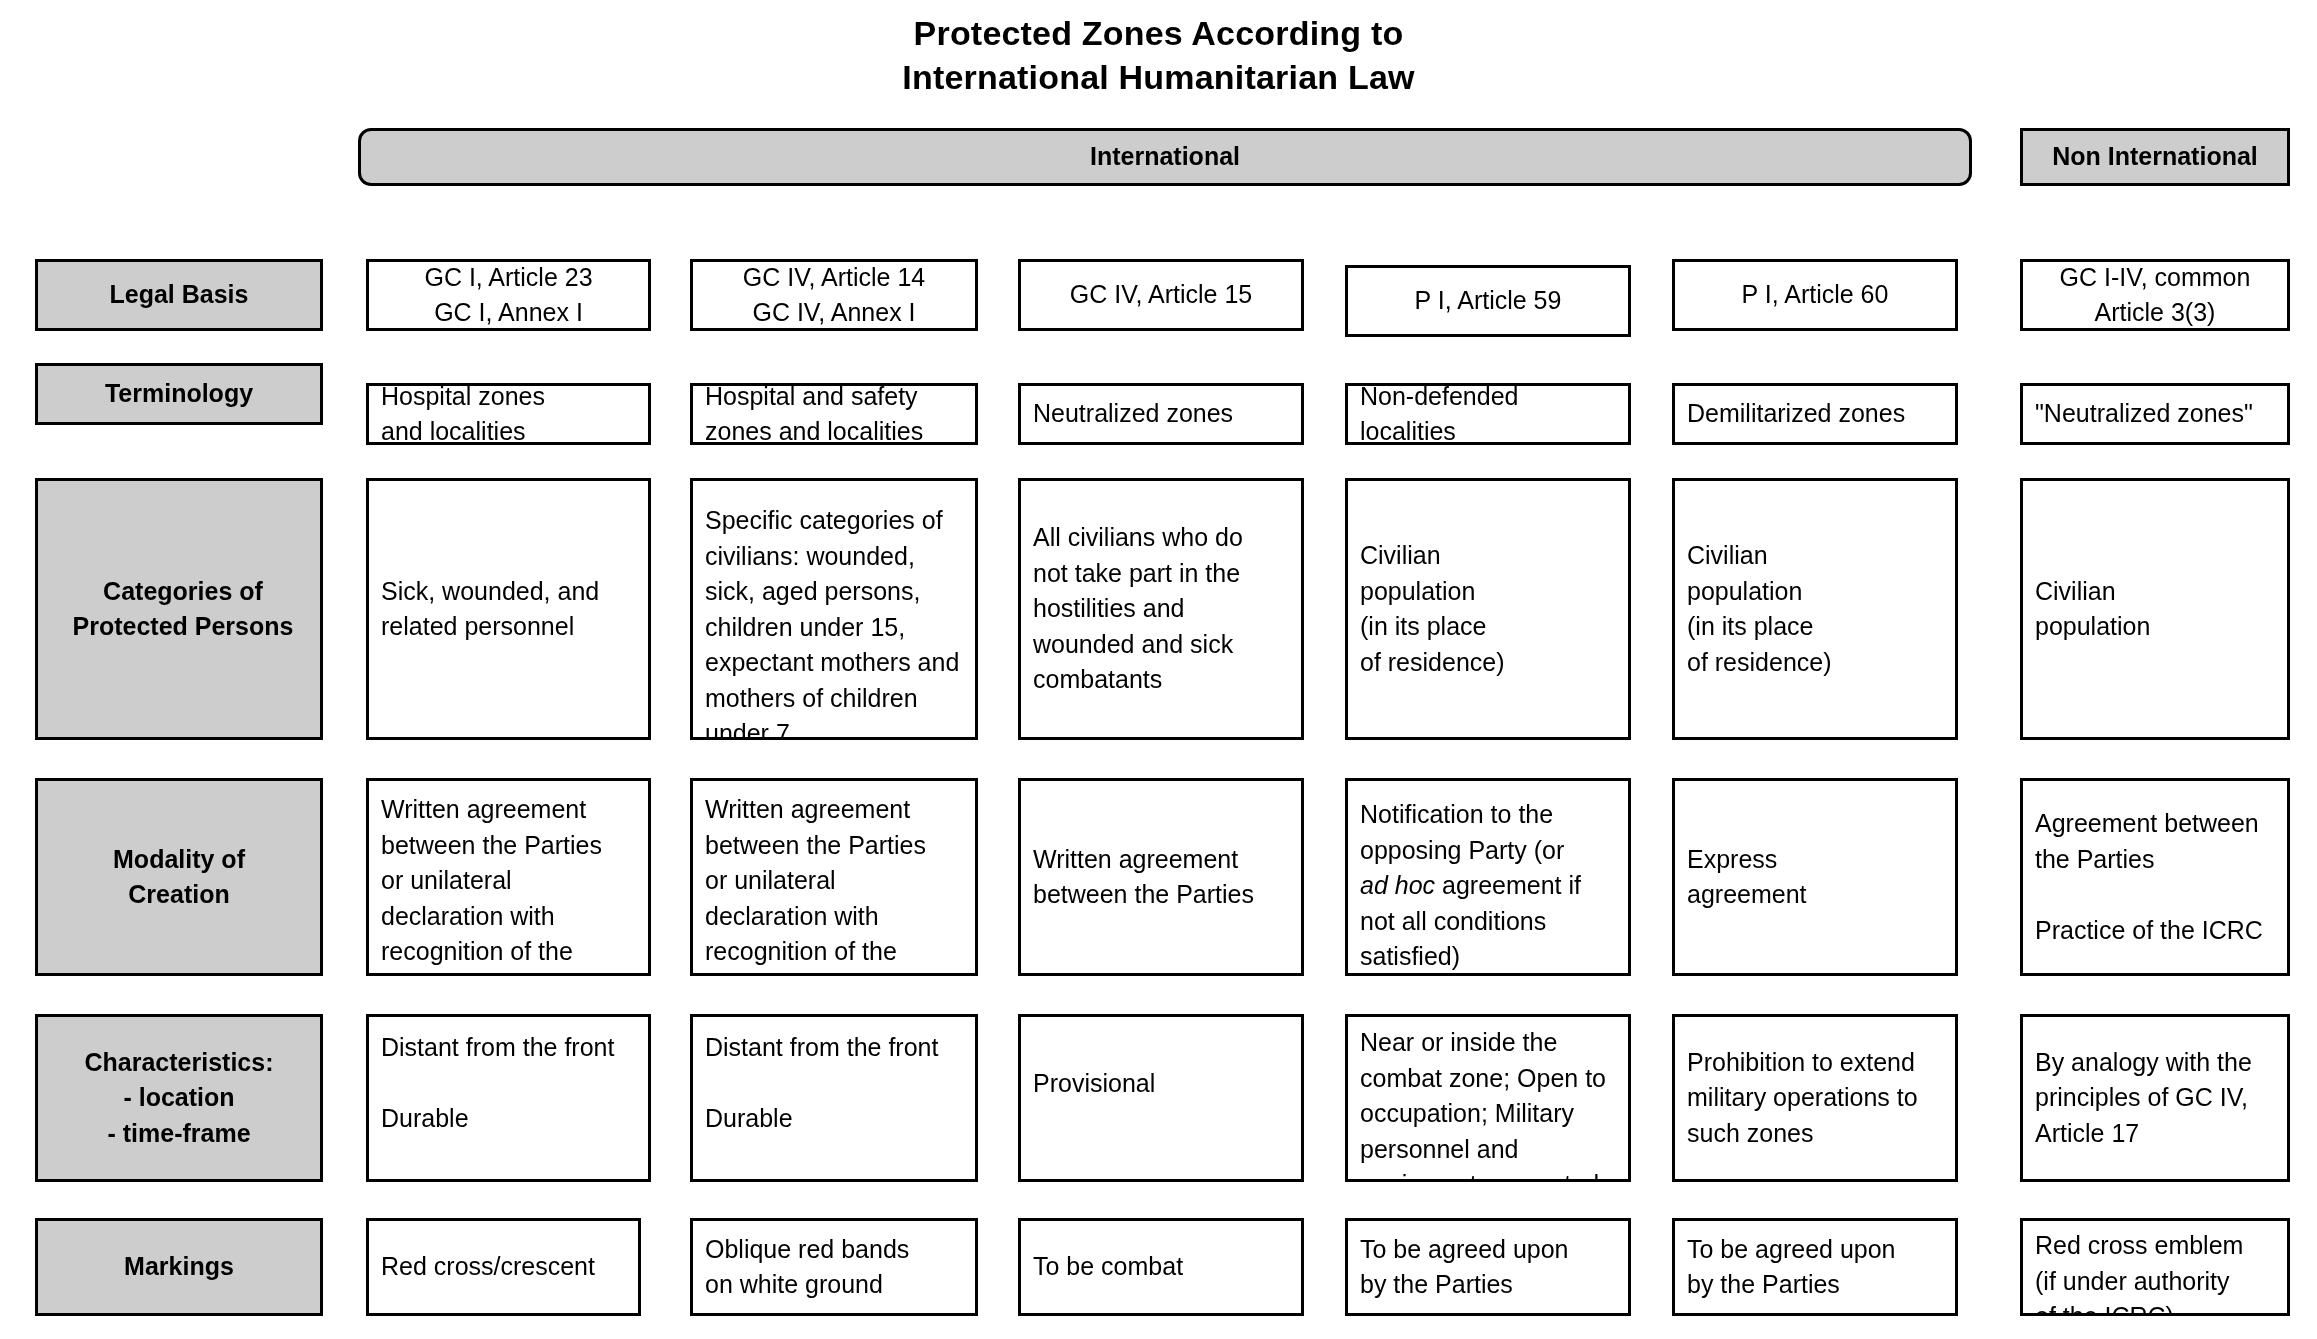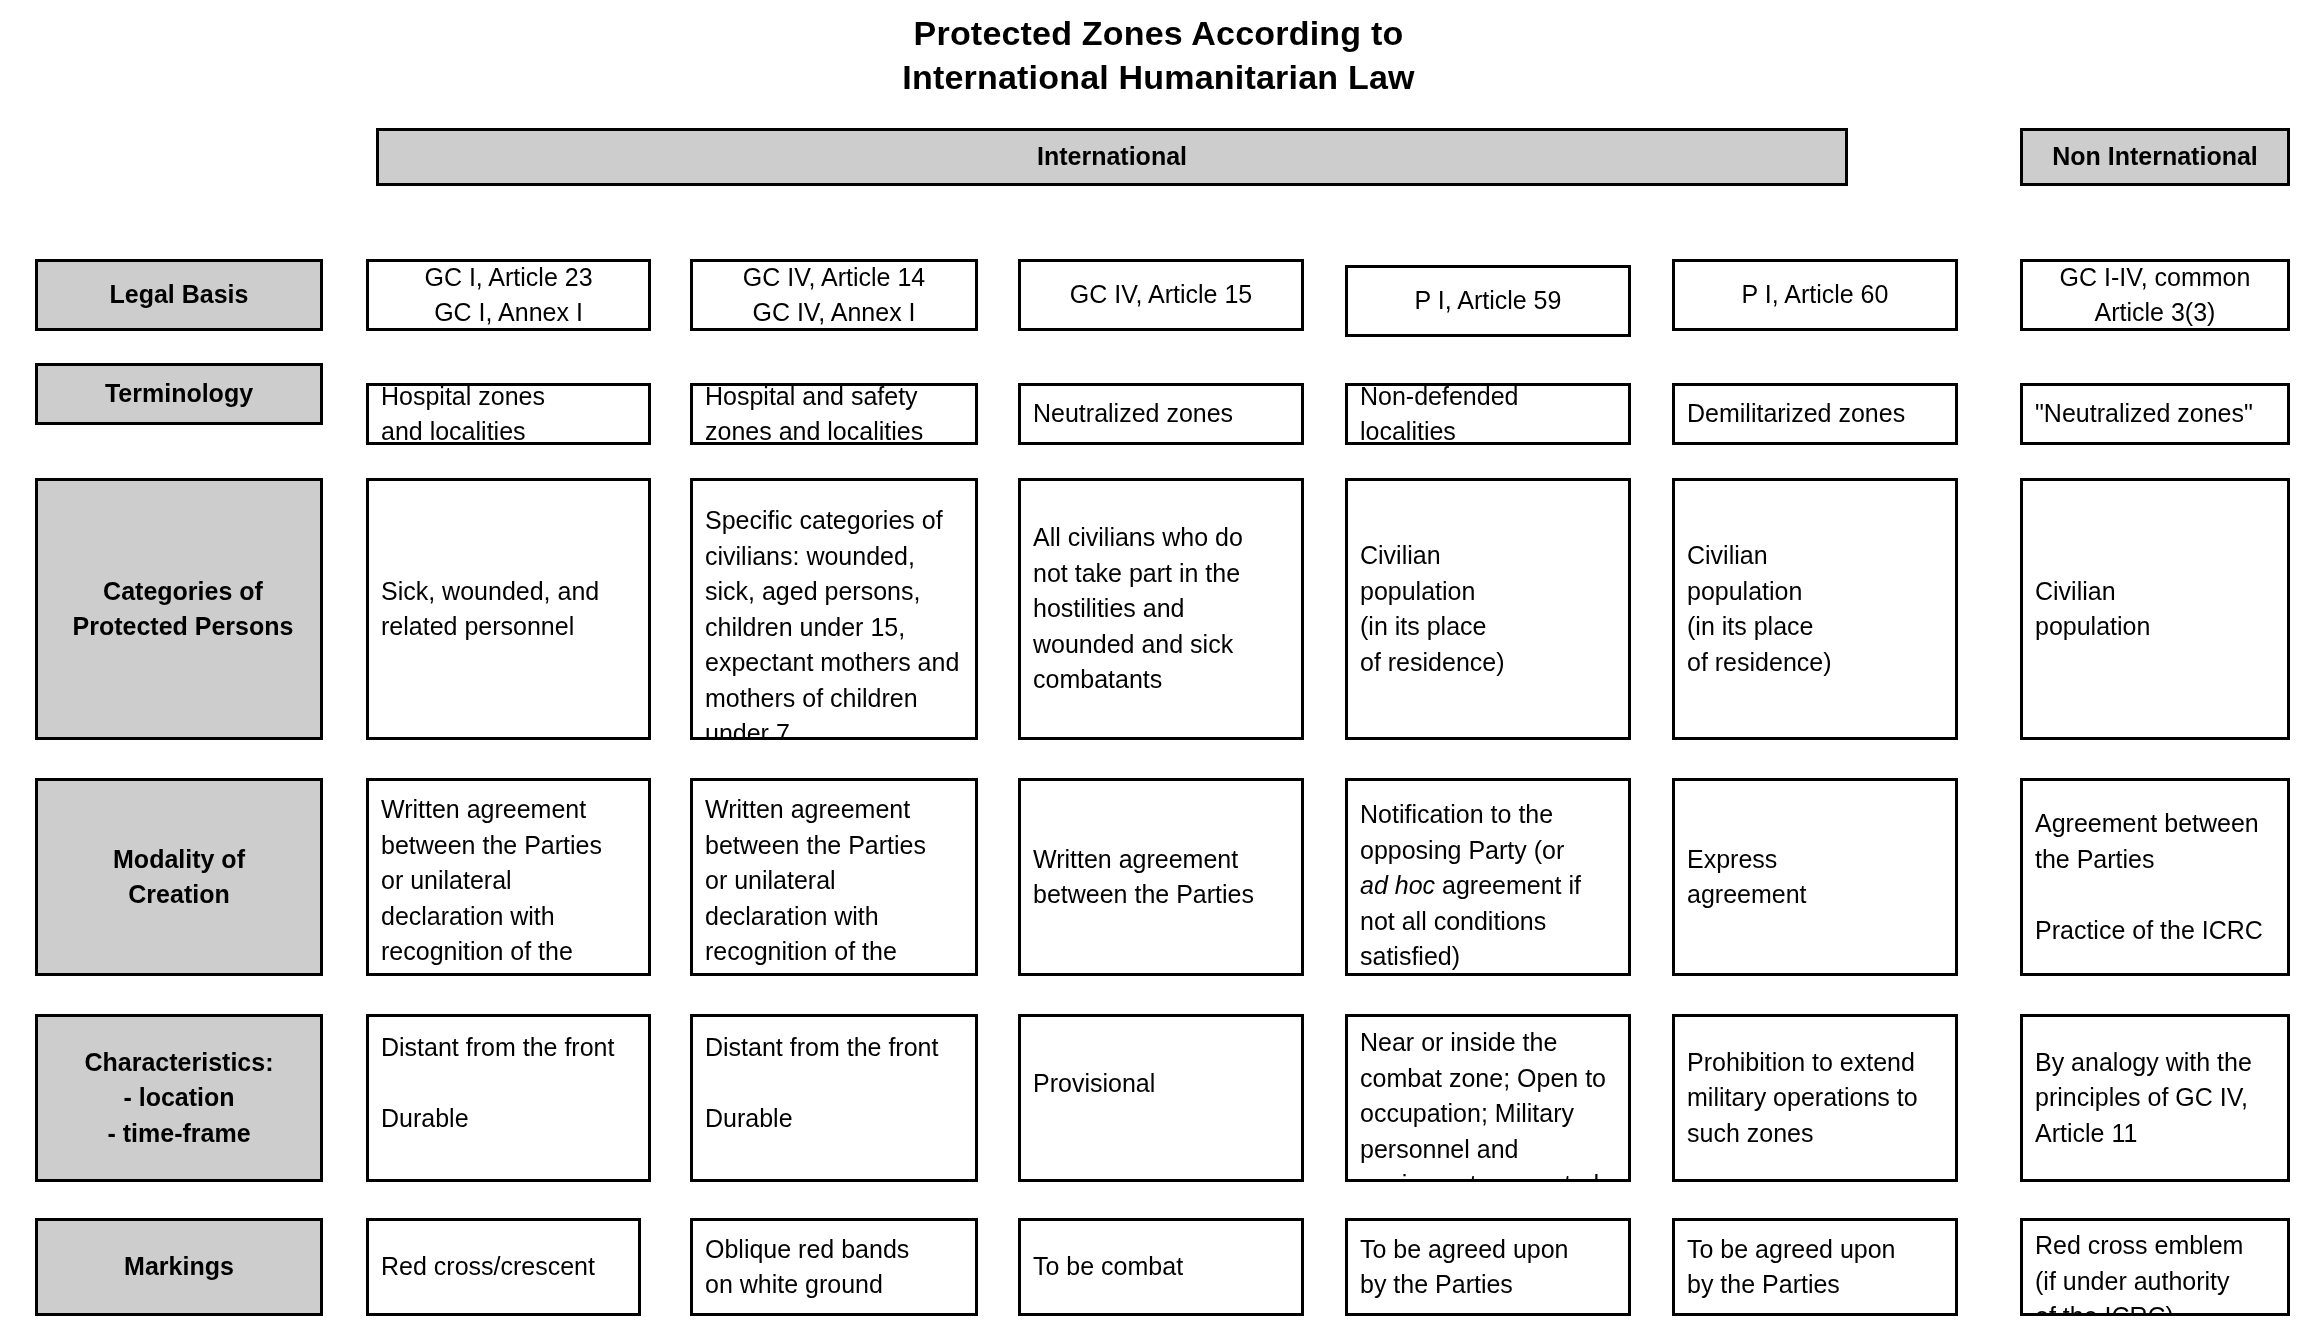--- a/index.html
+++ b/index.html
@@ -97,21 +97,21 @@
 </head>
 <body>
 
 <div id="page-title">
   <span class="t-line">Protected Zones According to</span>
   <span class="t-line">International Humanitarian Law</span>
 </div>
 
 <div class="grid">
 
-  <div class="cell shaded" style="left:376px; top:128px; width:1472px; height:58px;">
+  <div class="cell shaded" style="left:358px; top:128px; width:1614px; height:58px;border-radius:13px;">
     <span class="lines">
         <span class="ln">International</span>
       </span>
   </div>
   <div class="cell shaded" style="left:2020px; top:128px; width:270px; height:58px;">
     <span class="lines">
         <span class="ln">Non International</span>
       </span>
   </div>
 
@@ -348,21 +348,21 @@
     <span class="lines">
       <span class="ln">Prohibition to extend</span>
       <span class="ln">military operations to</span>
       <span class="ln">such zones</span>
     </span>
   </div>
   <div class="cell midleft" style="left:2020px; top:1014px; width:270px; height:168px;">
     <span class="lines">
       <span class="ln">By analogy with the</span>
       <span class="ln">principles of GC IV,</span>
-      <span class="ln">Article 11</span>
+      <span class="ln">Article 17</span>
     </span>
   </div>
 
   <div class="cell shaded" style="left:35px; top:1218px; width:288px; height:98px;">
     <span class="lines">
         <span class="ln">Markings</span>
       </span>
   </div>
 
   <div class="cell midleft" style="left:366px; top:1218px; width:275px; height:98px;">

